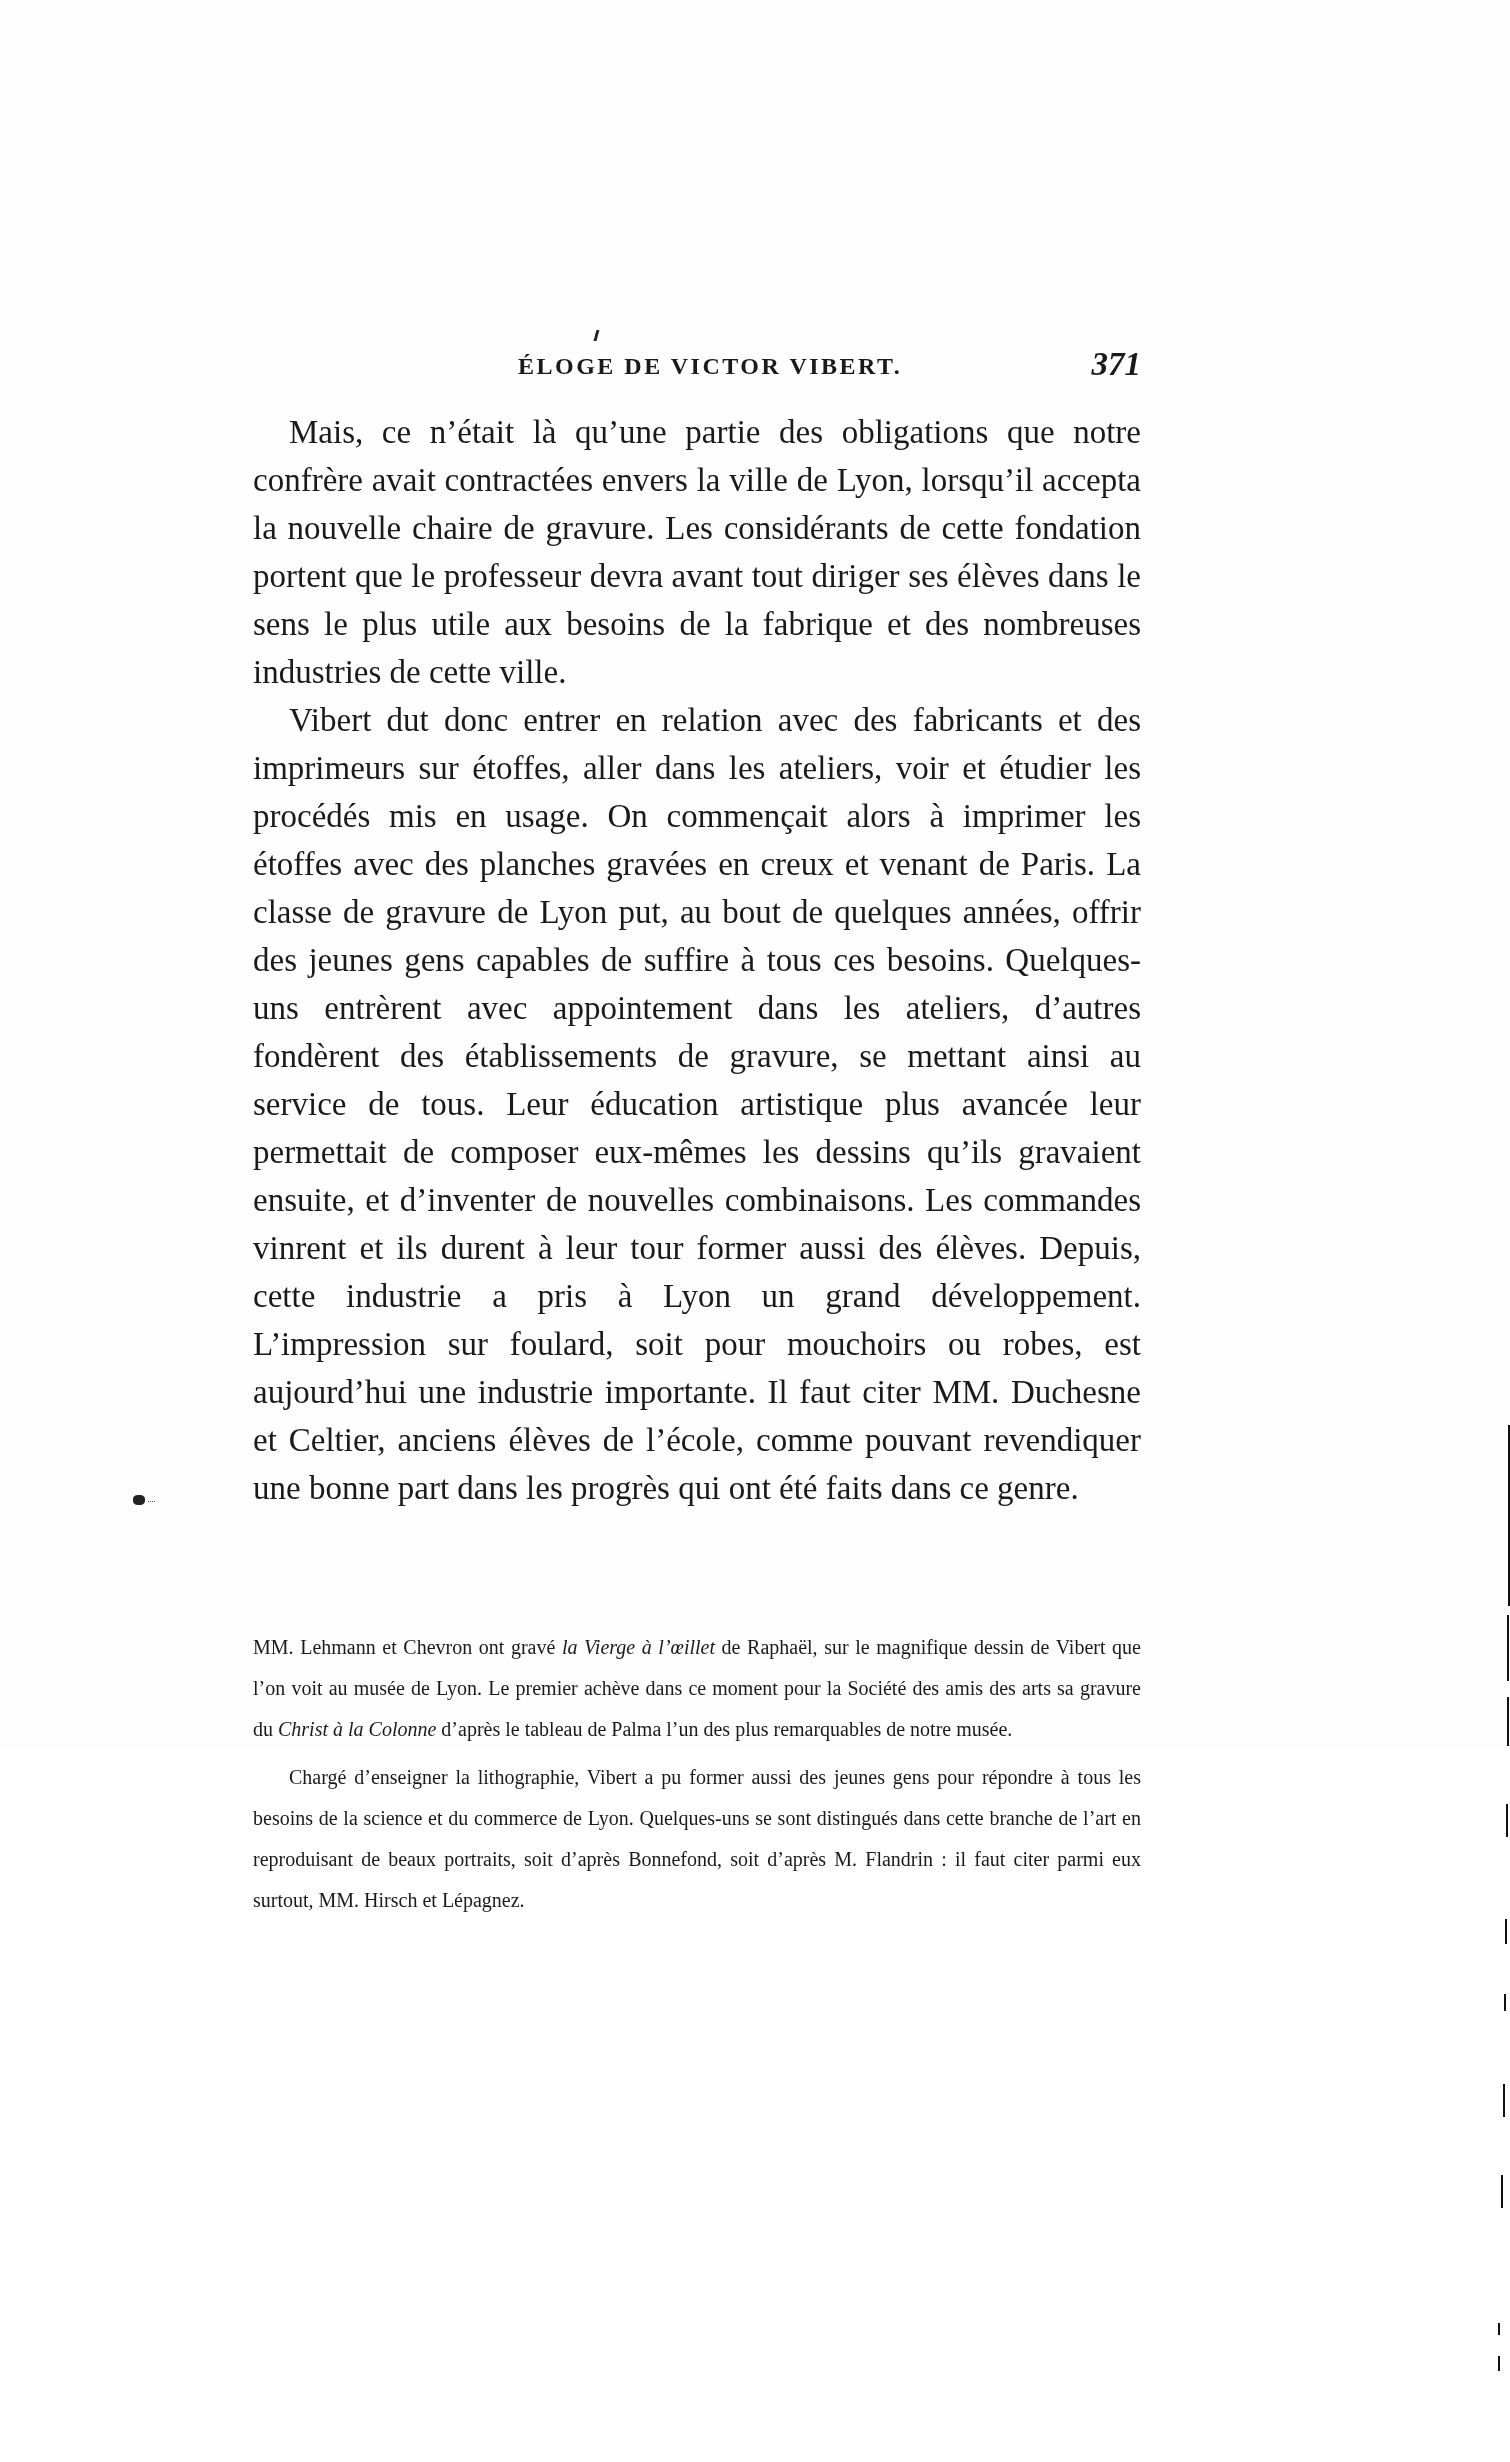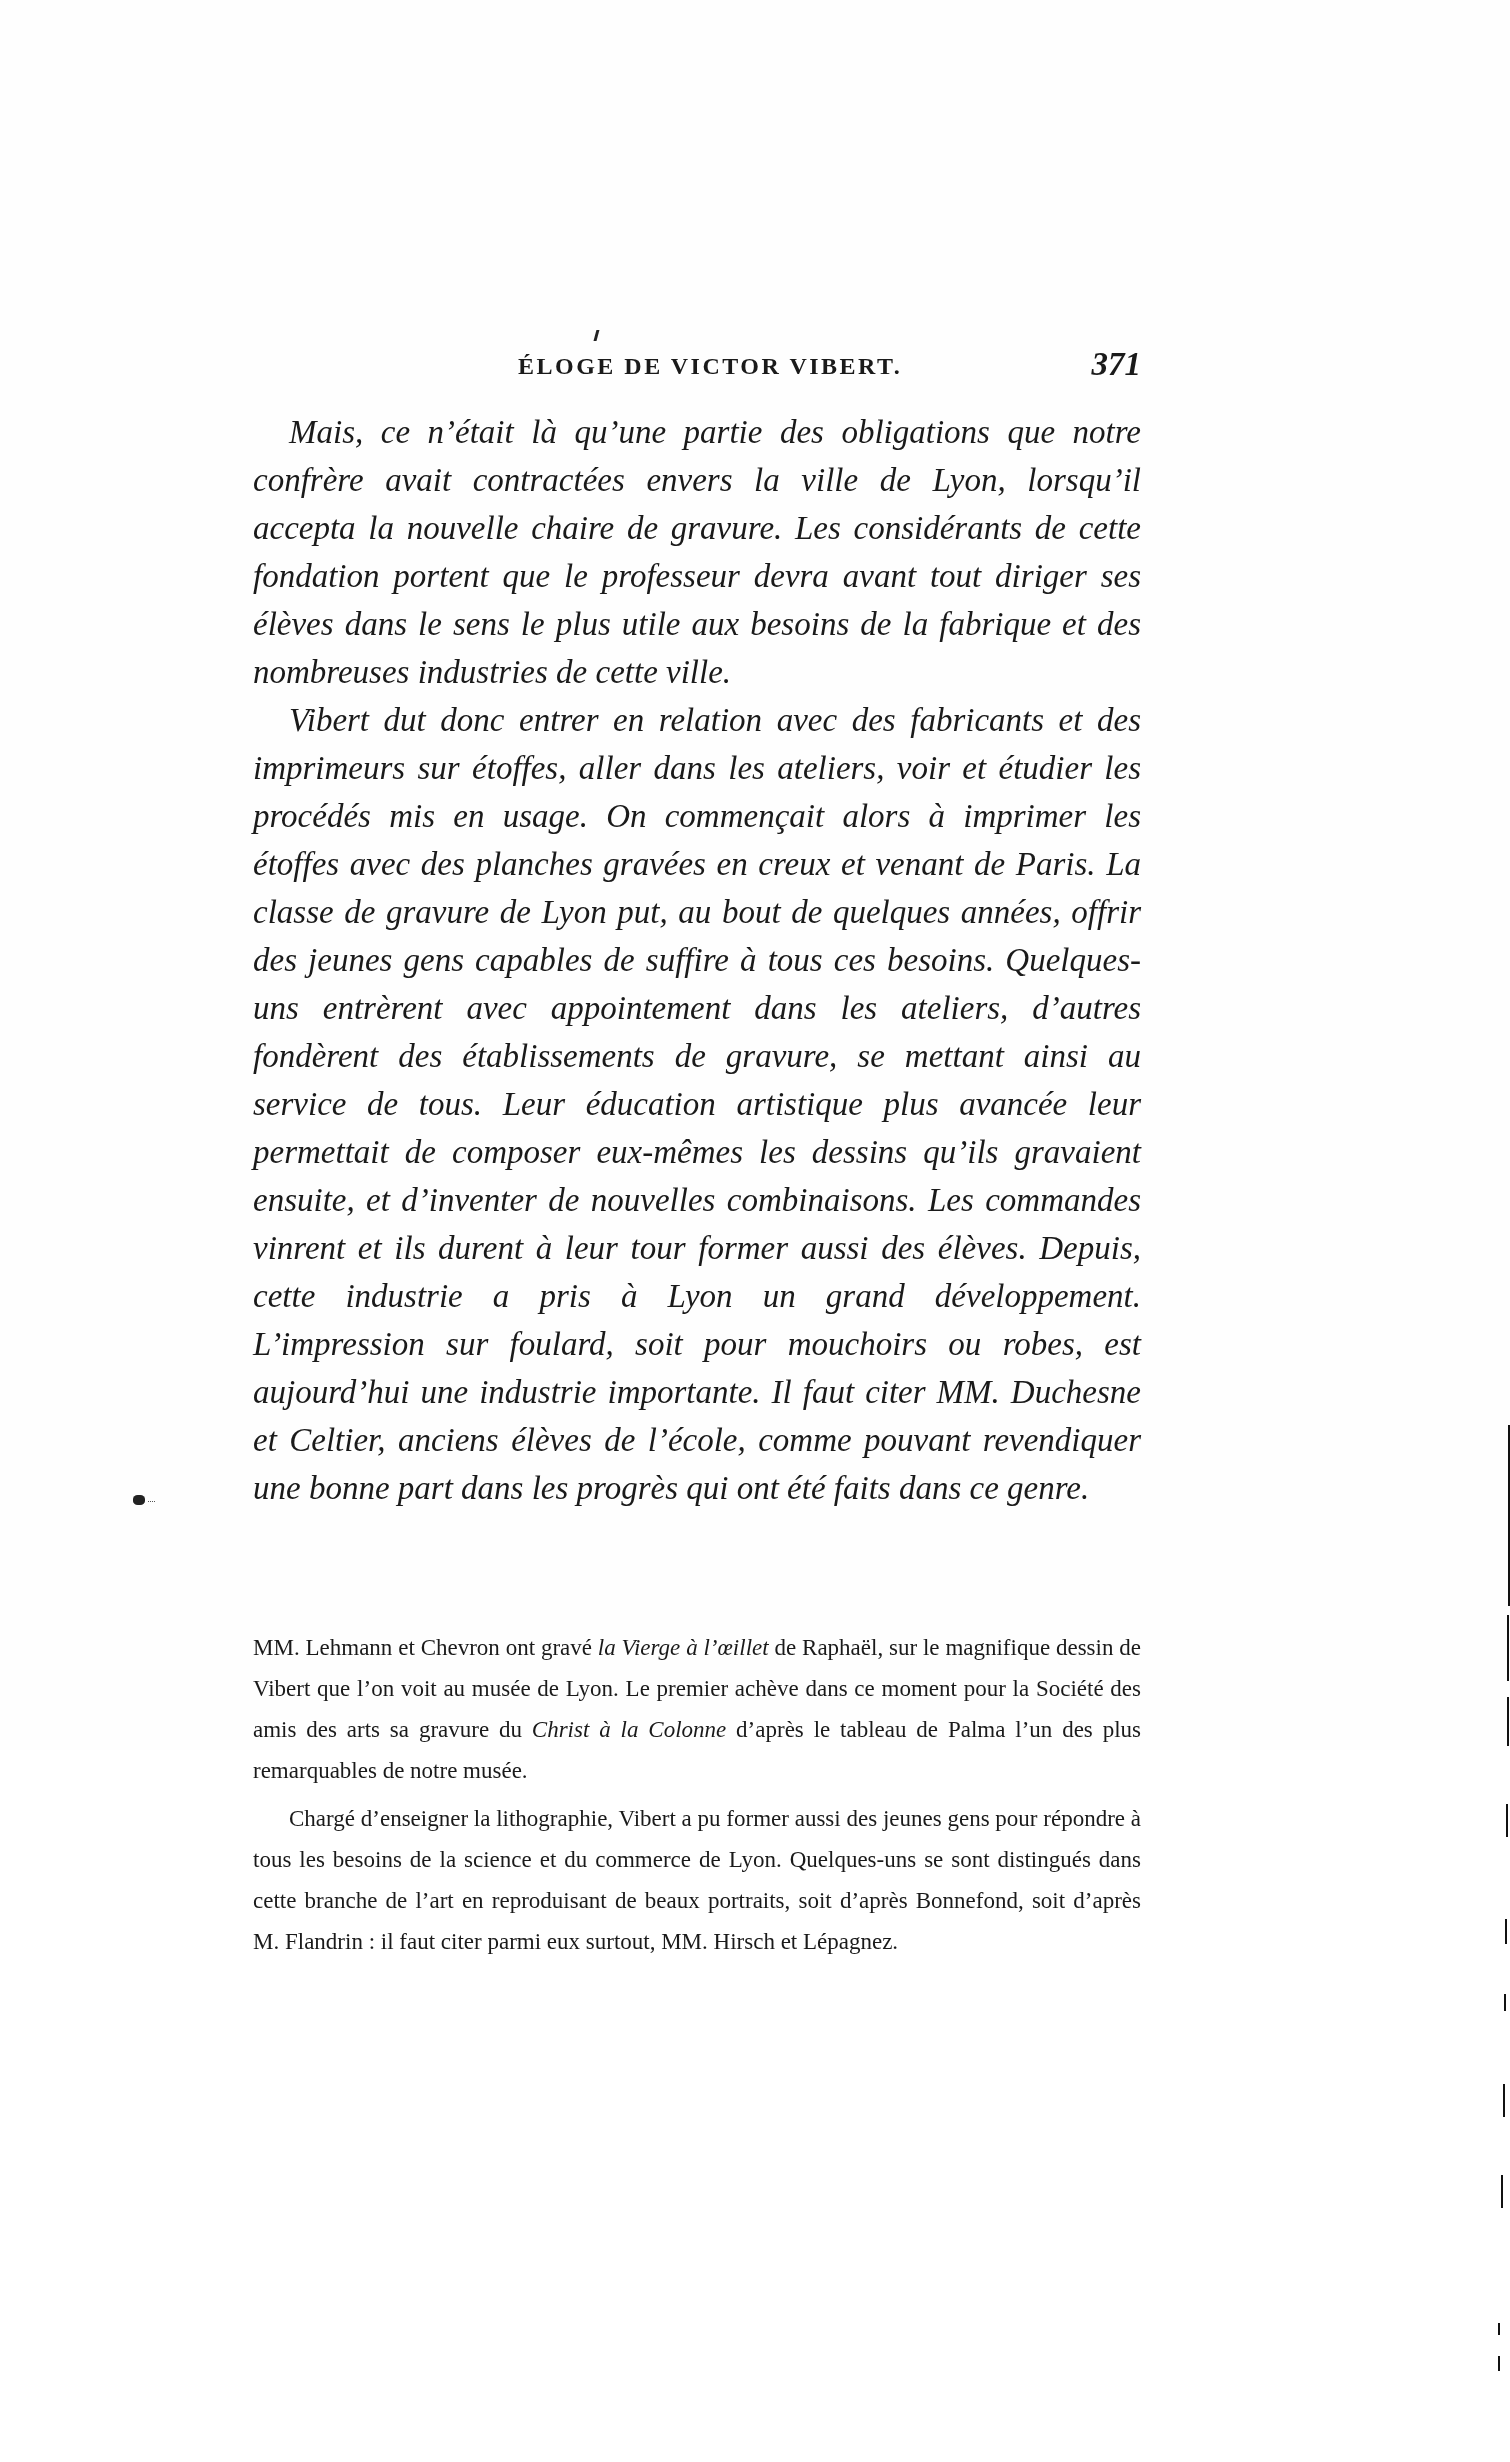--- a/index.html
+++ b/index.html
@@ -8,24 +8,24 @@
     .running-head { position: absolute; top: 353px; left: 253px; width: 888px; height: 41px;
       font-family: "Liberation Serif", "DejaVu Serif", serif; }
     .running-title { position: absolute; left: 265px; top: 0; font-size: 24px; letter-spacing: 2.5px;
       font-weight: bold; font-variant: small-caps; text-transform: uppercase; }
     .page-number { position: absolute; right: 0; top: -6.6px; font-size: 33px; font-weight: bold; font-style: italic; }
     .tick-mark { position: absolute; left: 595px; top: 330px; width: 2.5px; height: 10.7px; background: #222; transform: skewX(-15deg); }
 
     .body-text { position: absolute; left: 253px; top: 408px; width: 888px;
       font-family: "Liberation Serif", "DejaVu Serif", serif; font-size: 33px; line-height: 48px;
       text-align: justify; }
-    .body-text p { margin: 0; text-indent: 36px; font-style: italic; }
+    .body-text p { margin: 0; text-indent: 36px; }
 
     .notes { position: absolute; left: 253px; top: 1627px; width: 888px;
-      font-family: "Liberation Serif", "DejaVu Serif", serif; font-size: 23px; line-height: 41px;
+      font-family: "Liberation Serif", "DejaVu Serif", serif; font-size: 20px; line-height: 41px;
       text-align: justify; }
     .notes p { margin: 0 0 6.6px 0; }
     .notes p.indent { text-indent: 36px; }
     .notes i { font-style: italic; }
 
     .blot { position: absolute; left: 133px; top: 1495px; width: 11.5px; height: 10px; background: #222; border-radius: 40%; }
     .blot-dots { position: absolute; left: 148px; top: 1501px; width: 6.6px; height: 1.6px; border-top: 1.6px dotted #555; }
 
     .edge-mark { position: absolute; width: 2.5px; background: #111; }
   </style>

